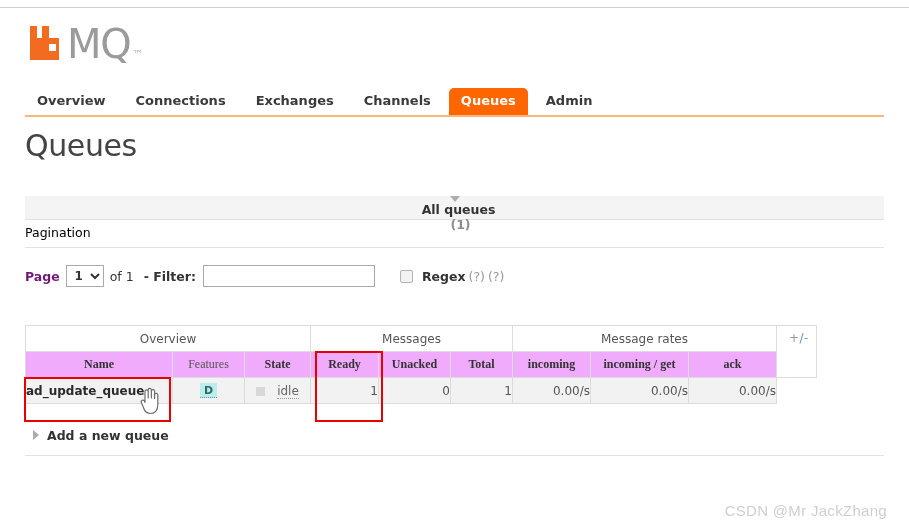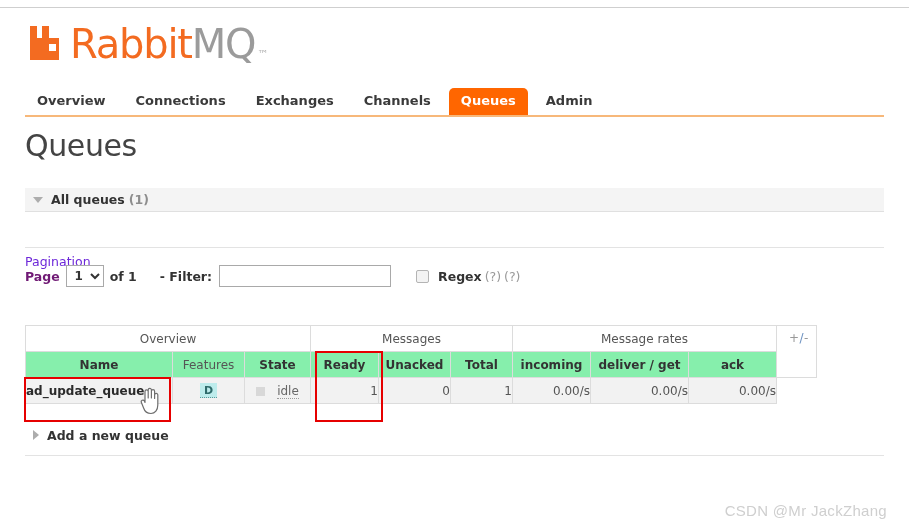--- a/index.html
+++ b/index.html
@@ -96,29 +96,30 @@
     font-size: 30px;
     font-weight: 400;
     color: #444;
     letter-spacing: -0.4px;
     margin: 0;
   }
 
   
   #section-bar {
     position: absolute;
-    left: 25px; top: 188px;
+    left: 25px; top: 196px;
     width: 859px;
     height: 24px;
     background: #f4f4f4;
     border-bottom: 1px solid #e0e0e0;
     display: flex;
     align-items: center;
     padding-left: 8px;
     cursor: pointer;
+    flex-direction: column;
   }
   .tri-down {
     width: 0; height: 0;
     border-left: 5px solid transparent;
     border-right: 5px solid transparent;
     border-top: 6px solid #adadad;
     margin-right: 8px;
   }
   .tri-right {
     width: 0; height: 0;
@@ -137,22 +138,21 @@
     font-weight: bold;
     color: #8d8d8d;
     margin-left: 4px;
   }
 
   
   #pagination-label {
     position: absolute;
     left: 25px; top: 225px;
     font-size: 12.5px;
-    color: #6d28d9;
-    margin-top: 29px;
+    color: #000000;
   }
   #pagination-rule {
     position: absolute;
     left: 25px; top: 247px;
     width: 859px;
     height: 1px;
     background: #e3e3e3;
   }
   #pagination-controls {
     position: absolute;
@@ -169,21 +169,21 @@
     height: 22px;
     border: 1px solid #a9a9a9;
     background: #fff;
     font-family: "DejaVu Sans", "Liberation Sans", sans-serif;
     font-size: 12px;
     font-weight: bold;
     color: #333;
     text-align: center;
     padding: 0;
   }
-  #page-of { font-weight: bold; margin-right: 23px; }
+  #page-of { font-weight: normal; margin-right: 10px; }
   #filter-label { font-weight: bold; margin-right: 7px; }
   #filter-input {
     width: 172px;
     height: 22px;
     border: 1px solid #a9a9a9;
     background: #fff;
     font-family: "DejaVu Sans", "Liberation Sans", sans-serif;
     font-size: 12px;
     padding: 0 4px;
     color: #333;
@@ -227,26 +227,27 @@
     text-align: center;
     font-size: 12px;
   }
   .grp-head.blank {
     border: none;
     background: transparent;
     width: 40px;
   }
   .col-head {
     height: 26px;
-    background: #86efac;
+    background: #f0abfc;
     text-align: center;
     font-size: 12px;
     color: #333;
     font-weight: bold;
     padding: 0 8px;
+    font-family: Liberation Serif, serif;
   }
   .col-head.plain { font-weight: normal; color: #555; }
   .data-cell {
     height: 26px;
     background: #f2f2f2;
     color: #555;
     padding: 0 8px;
     text-align: right;
     font-size: 12px;
   }
@@ -366,21 +367,20 @@
 <div id="top-rule"></div>
 
 <div id="page">
 
   <div id="logo">
     <svg id="logo-mark" width="42" height="42" viewBox="0 0 42 42">
       <path fill="#f36b21" d="M5,4 L12,4 L12,16 L17,16 L17,4 L24,4 L24,16 L34,16
                L34,38 L5,38 Z"></path>
       <rect x="24" y="22" width="7" height="7" fill="#ffffff"></rect>
     </svg>
-    <span class="logo-text logo-rabbit">Rabbit</span>
     <span class="logo-text logo-mq">MQ</span>
     <span class="logo-tm">™</span>
   </div>
 
   <nav id="nav">
     <ul>
       <li>
         <a href="#" class="nav-link">Overview</a>
       </li>
       <li>
@@ -435,21 +435,21 @@
         <th class="grp-head blank" rowspan="3"></th>
       </tr>
       <tr>
         <th class="col-head" style="width:147px">Name</th>
         <th class="col-head plain" style="width:72px">Features</th>
         <th class="col-head" style="width:66px">State</th>
         <th class="col-head" style="width:68px">Ready</th>
         <th class="col-head" style="width:72px">Unacked</th>
         <th class="col-head" style="width:62px">Total</th>
         <th class="col-head" style="width:78px">incoming</th>
-        <th class="col-head" style="width:98px">deliver / get</th>
+        <th class="col-head" style="width:98px">incoming / get</th>
         <th class="col-head" style="width:88px">ack</th>
       </tr>
     </thead>
     <tbody>
       <tr>
         <td class="data-cell name-cell">
           <a href="#" class="queue-link">ad_update_queue</a>
         </td>
         <td class="data-cell center">
           <span class="feature-badge">D</span>

